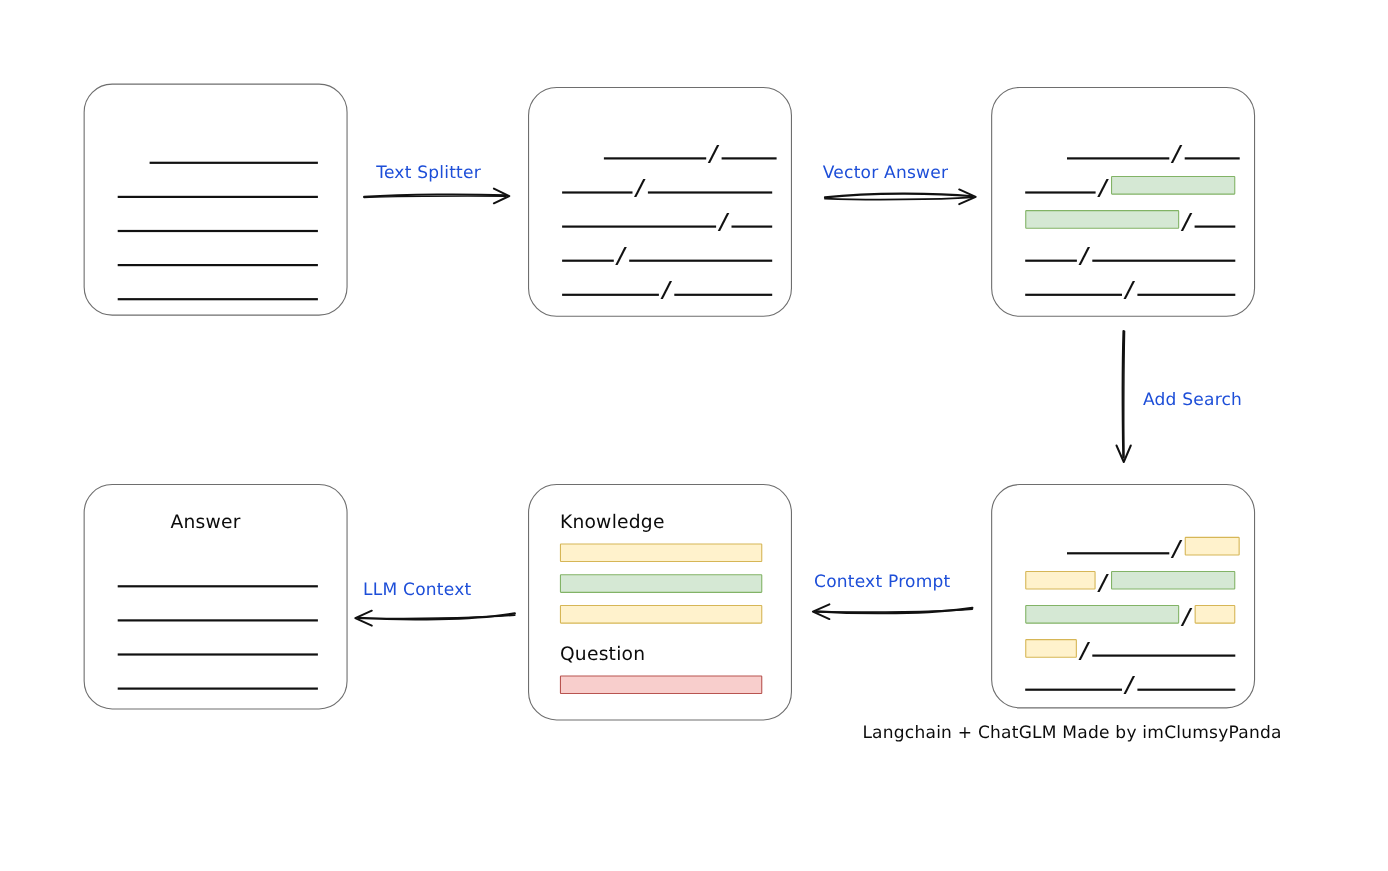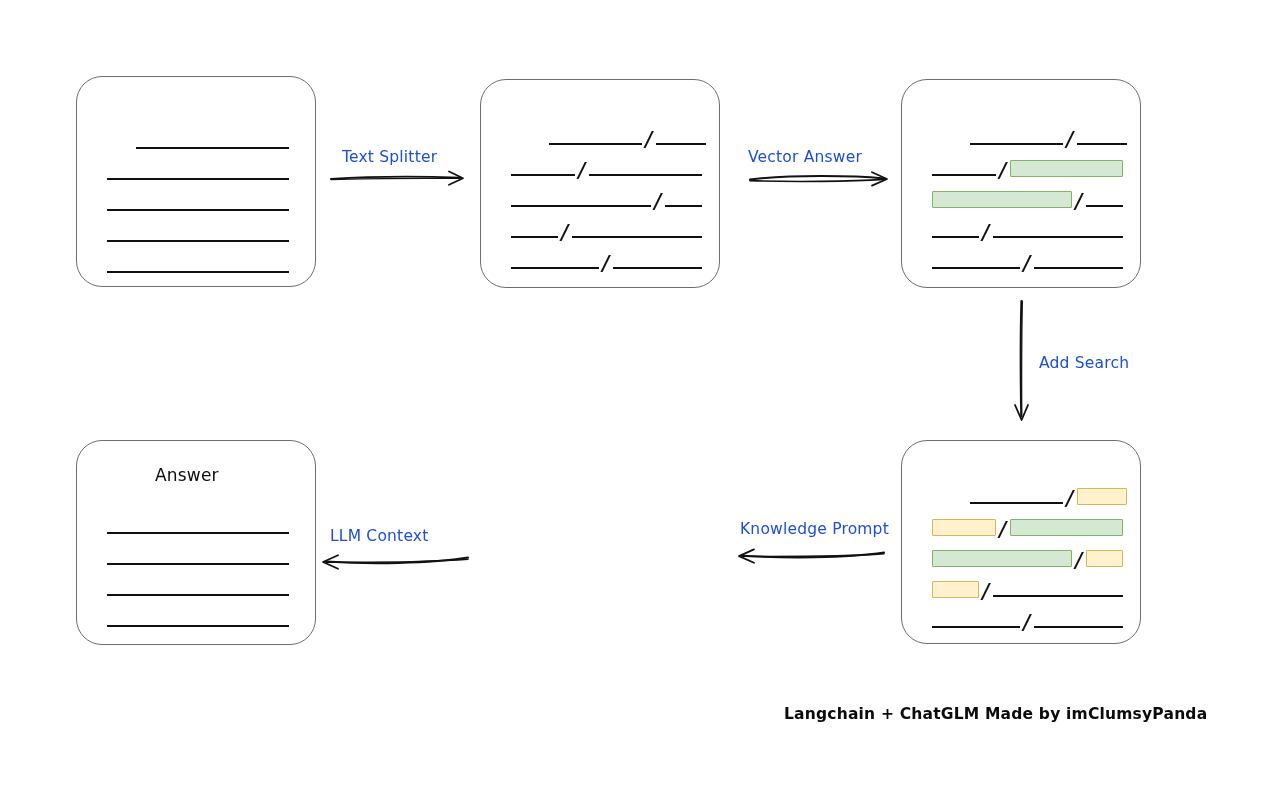--- a/index.html
+++ b/index.html
@@ -141,20 +141,32 @@
         <div class="chip chip-yellow" style="left: 184px; top: 109px; width: 37px; height: 17px;"></div>
         <div class="chip chip-yellow" style="left: 30px; top: 140px; width: 47px; height: 17px;"></div>
         <div class="slash" style="left: 80px; top: 140px;">/</div>
         <div class="rule" style="left: 91px; top: 154px; width: 130px;"></div>
         <div class="rule" style="left: 30px; top: 185px; width: 88px;"></div>
         <div class="slash" style="left: 121px; top: 171px;">/</div>
         <div class="rule" style="left: 132px; top: 185px; width: 89px;"></div>
       </div>
   </div>
 
+  <div class="node" style="left:480px; top:440px; width:240px; height:215px;">
+    <div class="node-title" style="left:28px; top:24px;">Knowledge</div>
+    <div>
+        <div class="chip chip-yellow" style="left: 28px; top: 53px; width: 184px; height: 17px;"></div>
+        <div class="chip chip-green" style="left: 28px; top: 81px; width: 184px; height: 17px;"></div>
+        <div class="chip chip-yellow" style="left: 28px; top: 109px; width: 184px; height: 17px;"></div>
+      </div>
+    <div class="node-title" style="left:28px; top:144px;">Question</div>
+    <div>
+        <div class="chip chip-red" style="left: 28px; top: 173px; width: 184px; height: 17px;"></div>
+      </div>
+  </div>
 
   <div class="node" style="left:76px; top:440px; width:240px; height:205px;">
     <div class="node-title" style="left:30px; top:24px;margin-left:48px;">Answer</div>
     <div class="node-body">
         <div class="rule" style="left: 30px; top: 91px; width: 182px;"></div>
         <div class="rule" style="left: 30px; top: 122px; width: 182px;"></div>
         <div class="rule" style="left: 30px; top: 153px; width: 182px;"></div>
         <div class="rule" style="left: 30px; top: 184px; width: 182px;"></div>
       </div>
   </div>
@@ -173,29 +185,29 @@
     <path d="M124,6.2 L139,13 L124,19.6" fill="none" stroke="#111111" stroke-width="1.8" stroke-linejoin="round" stroke-linecap="round"></path>
   </svg>
 
   <div class="edge-label" style="left:1039px; top:354px;">Add Search</div>
   <svg class="edge-svg" style="left:1008px; top:300px;" width="30" height="125" viewBox="0 0 30 125">
     <path d="M13.4,1 C12.2,40 12.6,82 13.2,116" fill="none" stroke="#111111" stroke-width="2" stroke-linecap="round"></path>
     <path d="M14.4,1 C13.6,40 13.6,82 13.8,116" fill="none" stroke="#111111" stroke-width="1.2" stroke-linecap="round"></path>
     <path d="M7,105 L13.6,120 L20,105" fill="none" stroke="#111111" stroke-width="1.8" stroke-linejoin="round" stroke-linecap="round"></path>
   </svg>
 
-  <div class="edge-label" style="left:740px; top:520px;">Knowledge Prompt</div>
+  <div class="edge-label" style="left:740px; top:520px;">Context Prompt</div>
   <svg class="edge-svg" style="left:736px; top:542px;" width="152" height="26" viewBox="0 0 152 26">
     <path d="M148,10.6 C110,16.4 48,16.4 6,13.8" fill="none" stroke="#111111" stroke-width="2" stroke-linecap="round"></path>
     <path d="M148,11.8 C110,14.6 48,14.6 6,14.4" fill="none" stroke="#111111" stroke-width="1.4" stroke-linecap="round"></path>
     <path d="M18,7.4 L3,14.1 L18,20.8" fill="none" stroke="#111111" stroke-width="1.8" stroke-linejoin="round" stroke-linecap="round"></path>
   </svg>
 
   <div class="edge-label" style="left:330px; top:527px;">LLM Context</div>
   <svg class="edge-svg" style="left:320px; top:548px;" width="152" height="26" viewBox="0 0 152 26">
     <path d="M148,9.6 C110,15.8 48,16.2 6,13.6" fill="none" stroke="#111111" stroke-width="2" stroke-linecap="round"></path>
     <path d="M148,11.2 C110,14.2 48,14.4 6,14.2" fill="none" stroke="#111111" stroke-width="1.4" stroke-linecap="round"></path>
     <path d="M18,7.2 L3,14 L18,20.8" fill="none" stroke="#111111" stroke-width="1.8" stroke-linejoin="round" stroke-linecap="round"></path>
   </svg>
 
-  <div class="footer-note" style="left:784px; top:705px;font-weight:bold;">Langchain + ChatGLM Made by imClumsyPanda</div>
+  <div class="footer-note" style="left:784px; top:657px;">Langchain + ChatGLM Made by imClumsyPanda</div>
 
 </div>
 
 </body></html>

